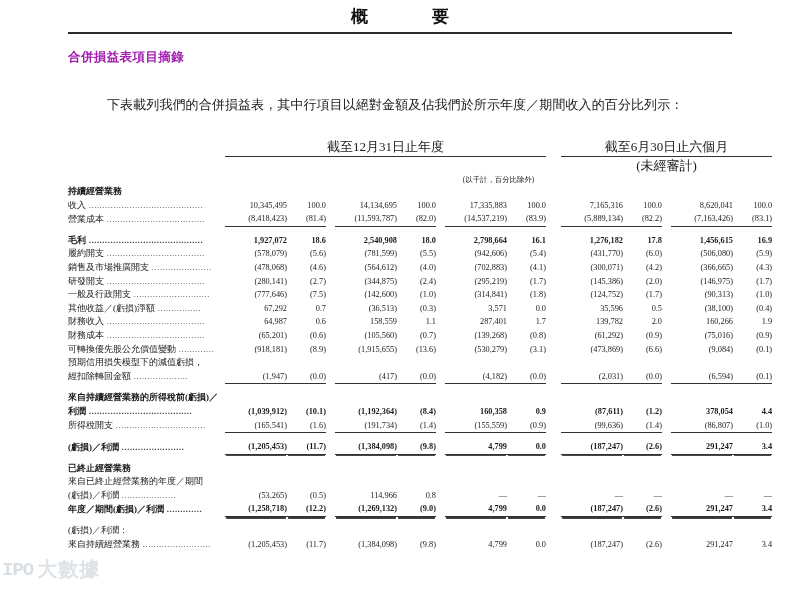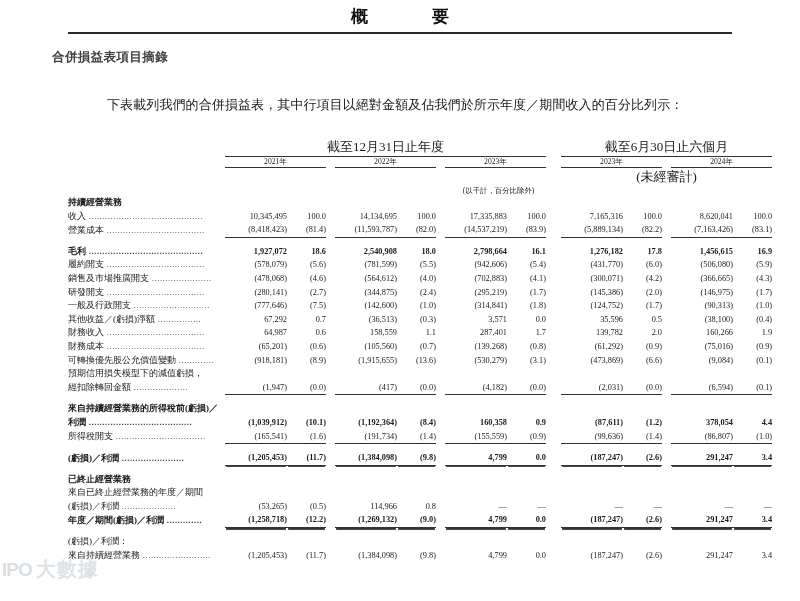--- a/index.html
+++ b/index.html
@@ -41,26 +41,26 @@
     position: absolute;
     left: 68px;
     top: 32px;
     width: 664px;
     height: 0;
     border-top: 2.2px solid #2b2b2b;
   }
 
   .section-title {
     position: absolute;
-    left: 52px;
+    left: 68px;
     top: 49px;
     font-size: 12.5px;
     font-weight: bold;
     letter-spacing: 0.4px;
-    color: #404040;
+    color: #a21caf;
   }
 
   .lead-para {
     position: absolute;
     left: 68px;
     top: 80px;
     width: 664px;
     font-size: 13px;
     line-height: 23px;
     text-align: justify;
@@ -178,21 +178,21 @@
     display: flex;
     align-items: center;
     gap: 4px;
     opacity: 0.55;
     pointer-events: none;
   }
   .wm-logo {
     font-size: 19px;
     font-weight: bold;
     color: #b9c4cc;
-    font-family: Liberation Sans, sans-serif;
+    font-family: Liberation Mono, monospace;
     letter-spacing: -1px;
   }
   .wm-text {
     font-size: 20px;
     font-weight: bold;
     color: #c3ccd3;
     font-family: "Liberation Sans", sans-serif;
     letter-spacing: 1px;
   }
 </style>
@@ -228,32 +228,20 @@
           <col class="c-pct">
       </colgroup>
       <thead>
         <tr>
           <td></td>
           <td class="hdr-group rule-bot" colspan="8">截至12月31日止年度</td>
           <td></td>
           <td class="hdr-group rule-bot" colspan="5">截至6月30日止六個月</td>
         </tr>
         <tr>
-          <td></td>
-          <td class="hdr-year rule-bot" colspan="2">2021年</td>
-          <td></td>
-          <td class="hdr-year rule-bot" colspan="2">2022年</td>
-          <td></td>
-          <td class="hdr-year rule-bot" colspan="2">2023年</td>
-          <td></td>
-          <td class="hdr-year rule-bot" colspan="2">2023年</td>
-          <td></td>
-          <td class="hdr-year rule-bot" colspan="2">2024年</td>
-        </tr>
-        <tr>
           <td colspan="10"></td>
           <td class="unaudited" colspan="5">(未經審計)</td>
         </tr>
         <tr>
           <td></td>
           <td class="units-note" colspan="14">(以千計，百分比除外)</td>
         </tr>
       </thead>
       <tbody id="fin-body">
           <tr class="bold">

